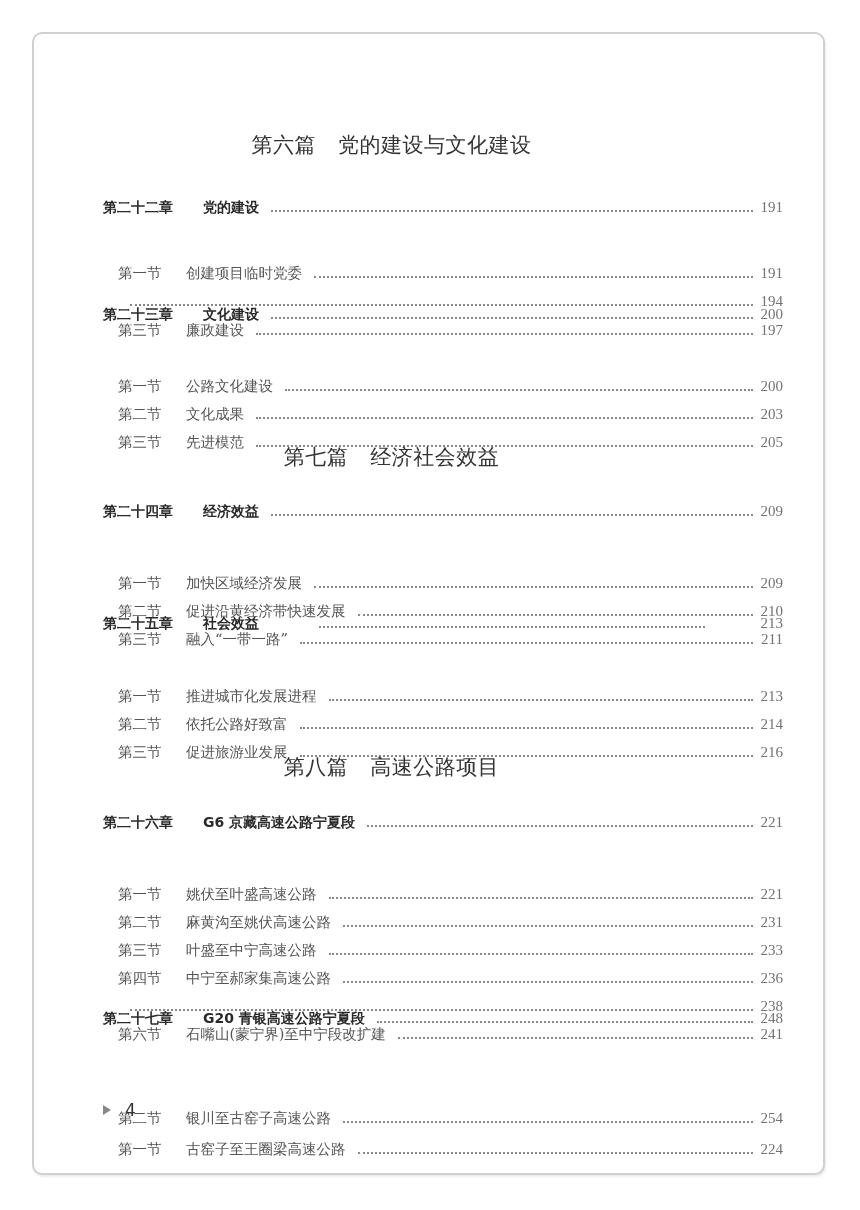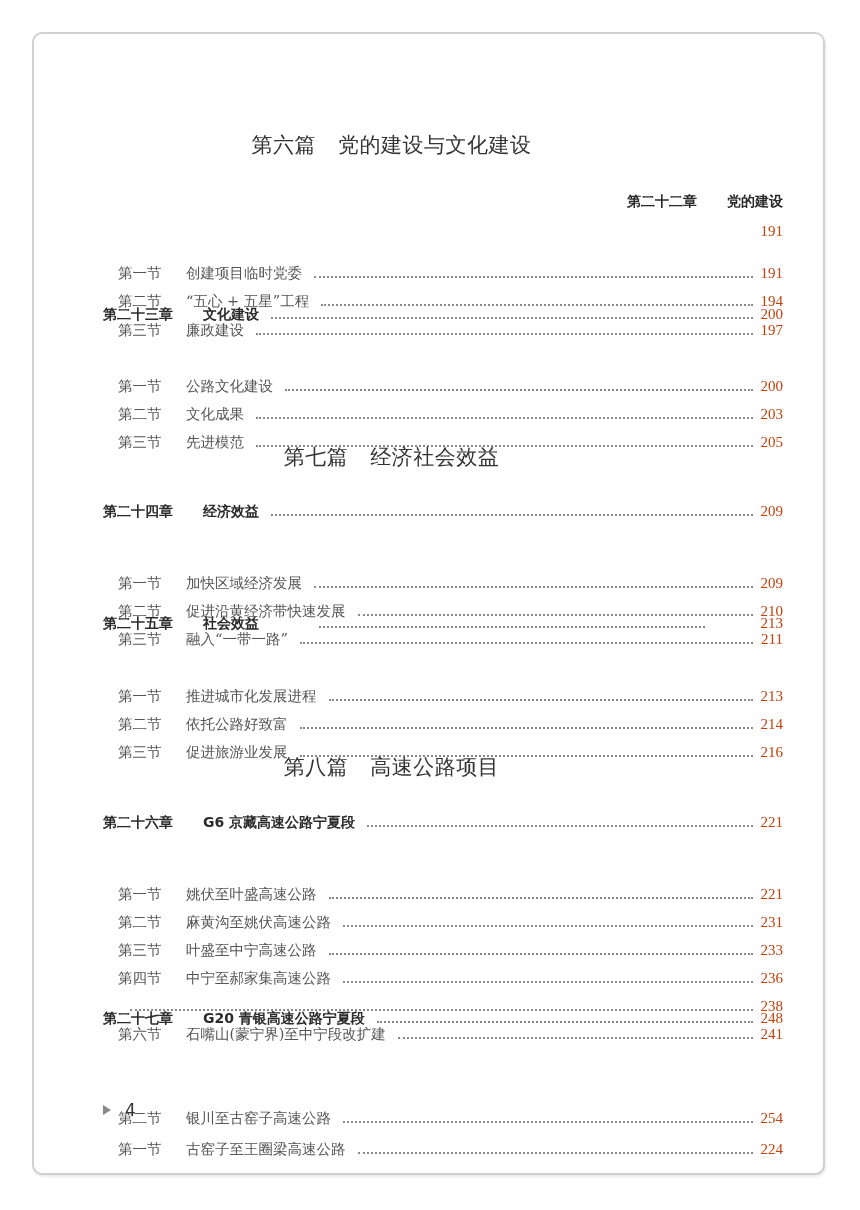--- a/index.html
+++ b/index.html
@@ -70,21 +70,21 @@
     .leader {
       flex: 1 1 auto;
       margin: 0 8px 6px 12px;
       border-bottom: 2px dotted #888888;
       height: 0;
     }
     .page {
       flex: 0 0 auto;
       font-family: "Liberation Serif", "DejaVu Serif", serif;
       font-size: 15px;
-      color: #c2410c;
+      color: #737373;
       font-weight: normal;
     }
     .footer {
       position: absolute;
       left: 103px;
       top: 1100px;
       display: flex;
       align-items: center;
       font-family: "DejaVu Sans", "Liberation Sans", sans-serif;
       font-size: 17px;
@@ -100,32 +100,31 @@
   </style>
 </head>
 <body>
 
 <div class="page-frame"></div>
 
 <div class="part-title" style="top:130px;">
   <span>第六篇</span><span class="gap"></span><span>党的建设与文化建设</span>
 </div>
 
-<div class="toc-row chapter" style="top:190px;flex-direction:column;">
+<div class="toc-row chapter" style="top:196px;">
   <span class="label"><span class="num">第二十二章</span><span class="ttl">党的建设</span></span>
   <span class="leader"></span>
   <span class="page">191</span>
 </div>
 <div class="toc-row section" style="top:218px;">
   <span class="label"><span class="num">第一节</span><span class="ttl">创建项目临时党委</span></span>
   <span class="leader"></span>
   <span class="page">191</span>
 </div>
 <div class="toc-row section" style="top:246px;">
-  <span class="label"><span class="num">第二节</span><span class="ttl">“五心 + 五星”工程</span></span>
   <span class="leader"></span>
   <span class="page">194</span>
 </div>
 <div class="toc-row section" style="top:275px;">
   <span class="label"><span class="num">第三节</span><span class="ttl">廉政建设</span></span>
   <span class="leader"></span>
   <span class="page">197</span>
 </div>
 <div class="toc-row chapter" style="top:303px;">
   <span class="label"><span class="num">第二十三章</span><span class="ttl">文化建设</span></span>

